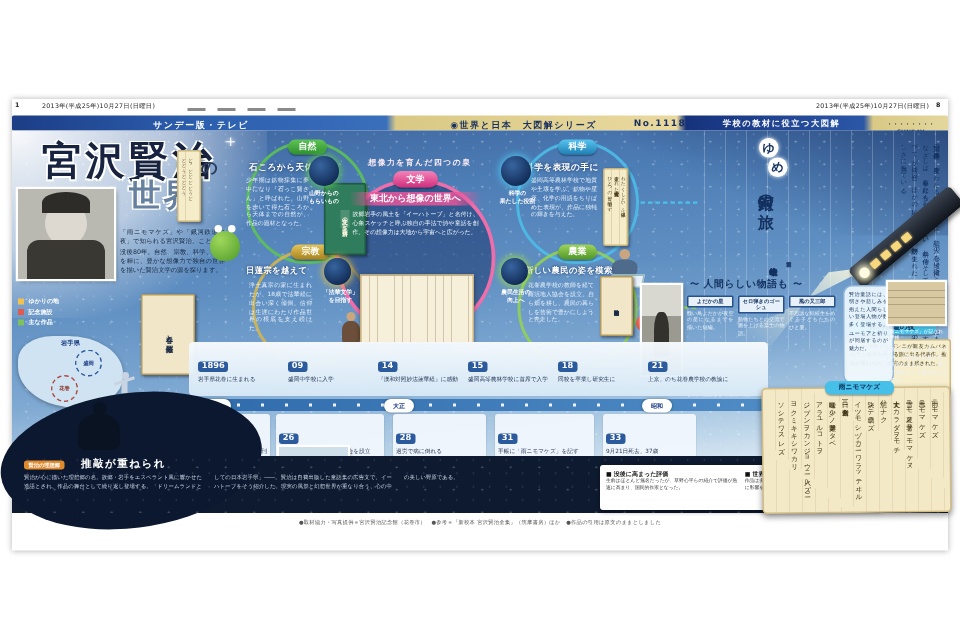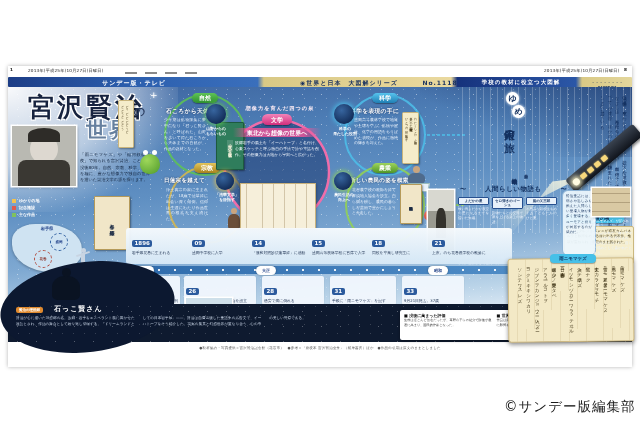--- a/index.html
+++ b/index.html
@@ -231,21 +231,21 @@
   <div class="abs train" style="left:560px;top:150px;width:80px;height:16px;transform:rotate(-40deg)">
     <span style="width:7px;height:7px;background:#fffbe2;border-radius:50%;box-shadow:0 0 5px 2px #fff8c8"></span>
     <span class="win"></span>
     <span class="win"></span>
     <span class="win"></span>
     <span class="win"></span>
   </div>
   <div class="abs cyanlbl" style="left:566px;top:214px;width:58px;height:9px;font-size:5px;line-height:9px">銀河鉄道の夜</div>
   <div class="abs" style="left:564px;top:226px;width:64px;height:32px;background:#f6eecd;border:.5px solid #cbb87f;border-radius:2px;font-size:3.5px;line-height:1.5;color:#3a3014;padding:2px;text-align:justify">貧しい少年ジョバンニが親友カムパネルラと銀河をめぐる旅に出る代表作。推敲が重ねられ、未完のまま残された。</div>
 
-  <div class="abs" style="left:460px;top:185px;display:flex;gap:19px;align-items:center">
+  <div class="abs" style="left:460px;top:185px;display:flex;gap:3px;align-items:center">
     <span class="wavesym">〜</span>
     <span class="sthead">人間らしい物語も</span>
     <span class="wavesym">〜</span>
   </div>
   <div class="abs" style="left:458px;top:197px;width:100px;display:flex;gap:3px">
     <div style="width:31px">
       <div class="workbox">よだかの星</div>
       <div class="workdesc">醜い鳥よだかが夜空の星になるまでを描いた短編。</div>
     </div>
     <div style="width:31px">
@@ -323,21 +323,21 @@
     <div class="tlt">9月21日死去。37歳</div>
   </div>
 
   <div class="abs dark" style="left:8px;top:304px;width:624px;height:38px"></div>
   <div class="abs" style="left:0px;top:262px;width:175px;height:90px;background:#0c1830;border-radius:50%;transform:rotate(-7deg)"></div>
   <div class="abs" style="left:62px;top:268px;width:9px;height:9px;background:#0a1322;border-radius:50%"></div>
   <div class="abs" style="left:52px;top:276px;width:28px;height:24px;background:#0a1322;border-radius:45% 45% 20% 20%"></div>
   <div class="abs stars" style="left:8px;top:304px;width:624px;height:38px;opacity:.35"></div>
 
   <div class="abs" style="left:16px;top:307px;background:#e08a2e;color:#fff;font-size:3.5px;font-weight:bold;padding:1px 3px;border-radius:2px">賢治の理想郷</div>
-  <div class="abs" style="left:54px;top:304px;font-size:7px;font-weight:bold;color:#fff;letter-spacing:1px">石っこ賢さん</div>
+  <div class="abs" style="left:54px;top:304px;font-size:7px;font-weight:bold;color:#fff;letter-spacing:1px">推敲が重ねられ</div>
   <div class="abs ihb" style="left:16px;top:316px;width:372px;height:24px">賢治が心に描いた理想郷の名。故郷・岩手をエスペラント風に響かせた造語とされ、作品の舞台として繰り返し登場する。「ドリームランドとしての日本岩手県」――。賢治は自費出版した童話集の広告文で、イーハトーブをそう紹介した。現実の風景と幻想世界が重なり合う、心の中の美しい野原である。</div>
 
   <div class="abs whitebox" style="left:400px;top:310px;width:180px;height:24px">
     <div style="width:50%">
       <div class="wh">■ 没後に高まった評価</div>
       <div class="wb">生前はほとんど無名だったが、草野心平らの紹介で評価が急速に高まり、国民的作家となった。</div>
     </div>
     <div style="width:50%">
       <div class="wh">■ 世界で読まれる賢治</div>
       <div class="wb">作品は多くの言語に翻訳され、アニメや音楽など幅広い分野に影響を与え続けている。</div>
@@ -356,15 +356,14 @@
 味噌ト少シノ野菜ヲタベ
 アラユルコトヲ
 ジブンヲカンジョウニ入レズニ
 ヨクミキキシワカリ
 ソシテワスレズ</div>
   </div>
   <div class="abs cyanlbl" style="left:550px;top:254px;width:46px;height:9px;font-size:4.5px;line-height:9px">雨ニモマケズ</div>
 
   <div class="abs foot" style="left:70px;top:346px;width:500px;text-align:center">●取材協力・写真提供＝宮沢賢治記念館（花巻市）　●参考＝『新校本 宮沢賢治全集』（筑摩書房）ほか　●作品の引用は原文のままとしました</div>
 
-  <div class="abs credit" style="left:504px;top:398px">©サンデー版編集部</div>
 
 </div>
 
 </body></html>

